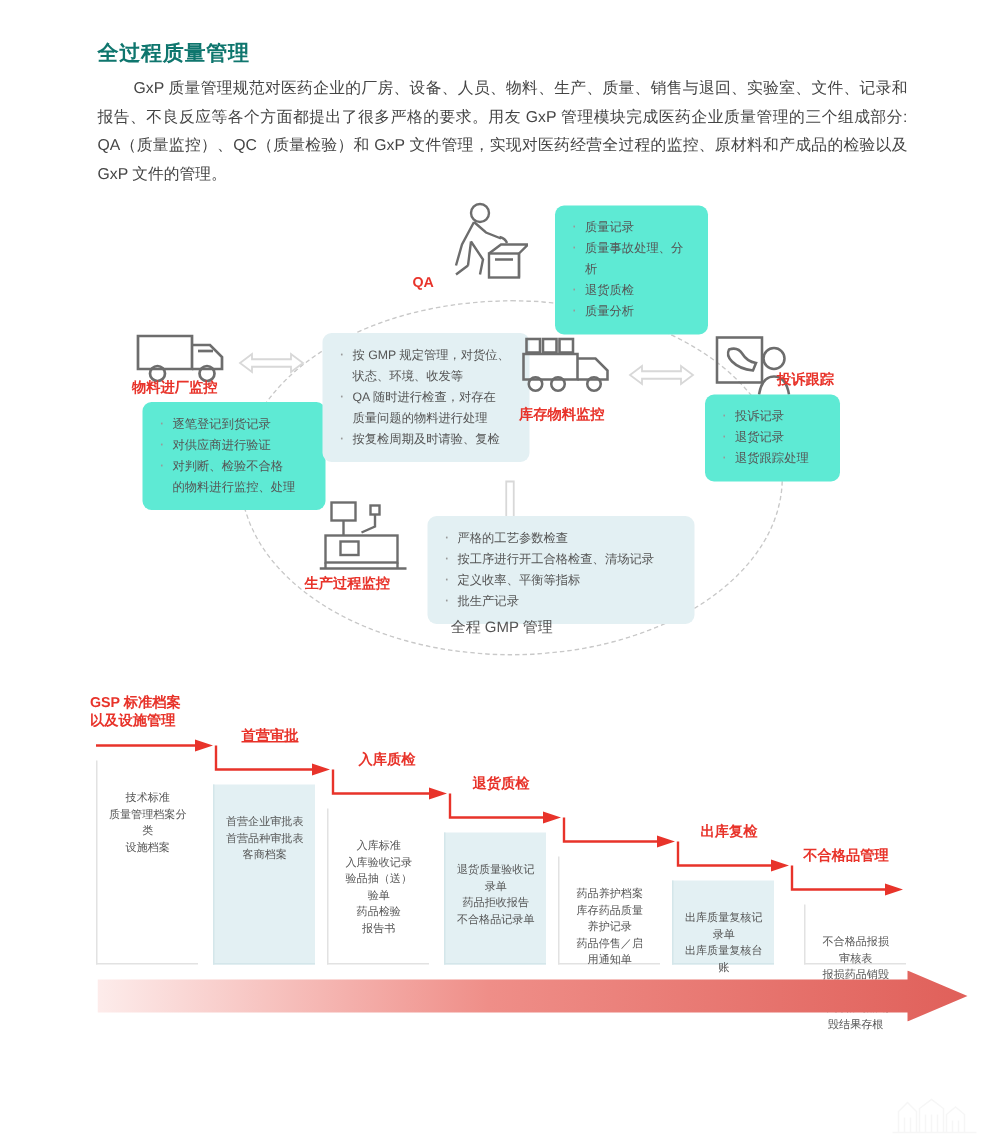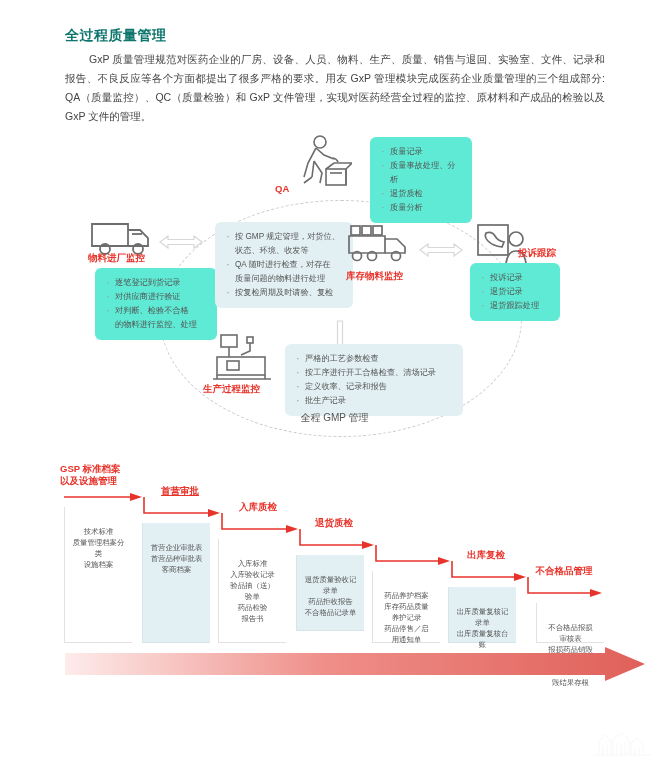--- a/index.html
+++ b/index.html
@@ -197,21 +197,21 @@
         <rect x="4" y="26" width="48" height="18"></rect>
         <rect x="14" y="30" width="12" height="9"></rect>
         <path d="M4 44 L4 48 M52 44 L52 48 M0 48 L58 48"></path>
       </svg>
     </div>
     <div class="node-label" style="left:203px;top:258px;">生产过程监控</div>
     <div class="bullets blue" style="left:285px;top:206px;width:160px;">
       <ul>
         <li>严格的工艺参数检查</li>
         <li>按工序进行开工合格检查、清场记录</li>
-        <li>定义收率、记录和报告</li>
+        <li>定义收率、平衡等指标</li>
         <li>批生产记录</li>
       </ul>
     </div>
 
     <div class="gmp-caption">全程 GMP 管理</div>
   </div>
 
   <div class="gsp">
 
     <svg width="669" height="200" viewBox="0 0 669 200" style="position:absolute;left:0;top:0;">
@@ -255,21 +255,21 @@
 客商档案</span>
     </div>
     <div class="card" style="left:218px;top:84px;height:104px;">
       <span>入库标准
 入库验收记录
 验品抽（送）
 验单
 药品检验
 报告书</span>
     </div>
-    <div class="card tint" style="left:296px;top:100px;height:76px;">
+    <div class="card tint" style="left:296px;top:100px;height:88px;">
       <span>退货质量验收记
 录单
 药品拒收报告
 不合格品记录单</span>
     </div>
     <div class="card tint" style="left:448px;top:132px;height:56px;">
       <span>出库质量复核记录单
 出库质量复核台账</span>
     </div>
     <div class="card" style="left:372px;top:116px;height:72px;">

